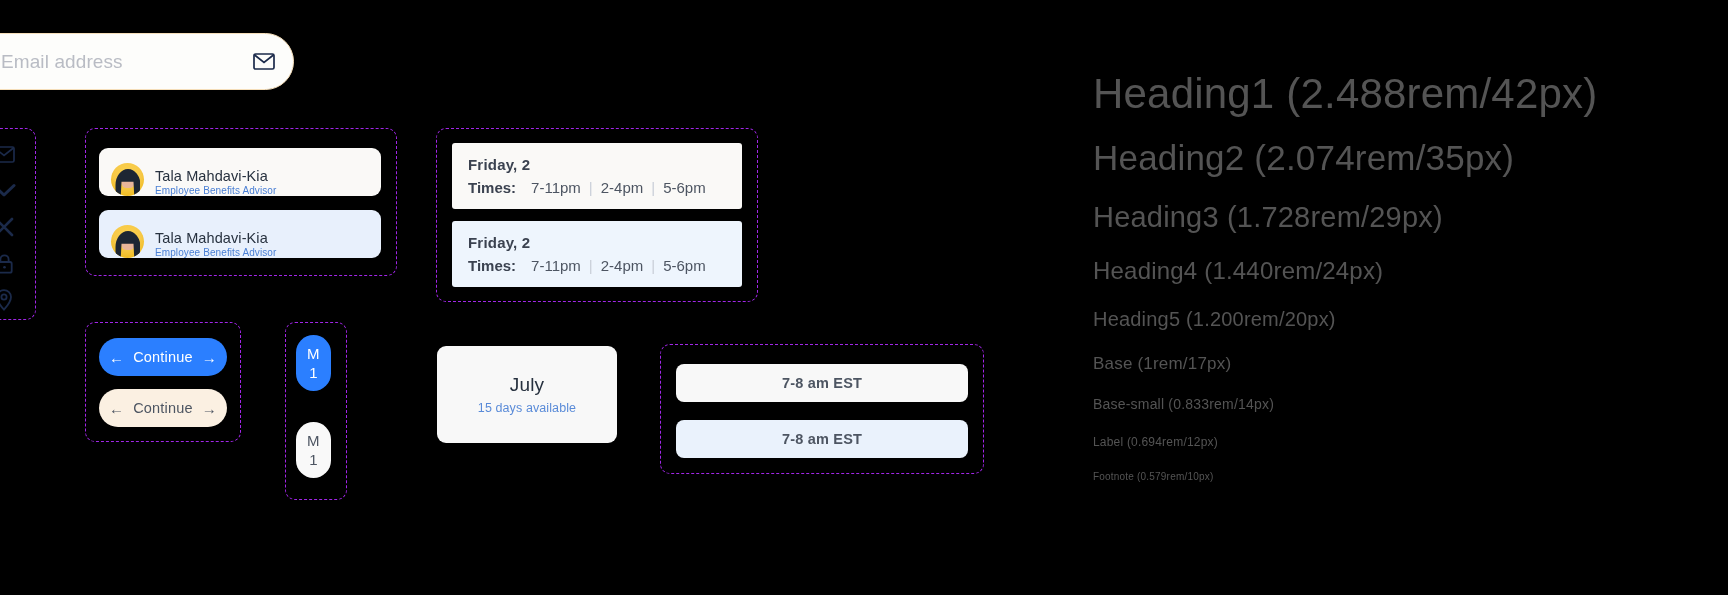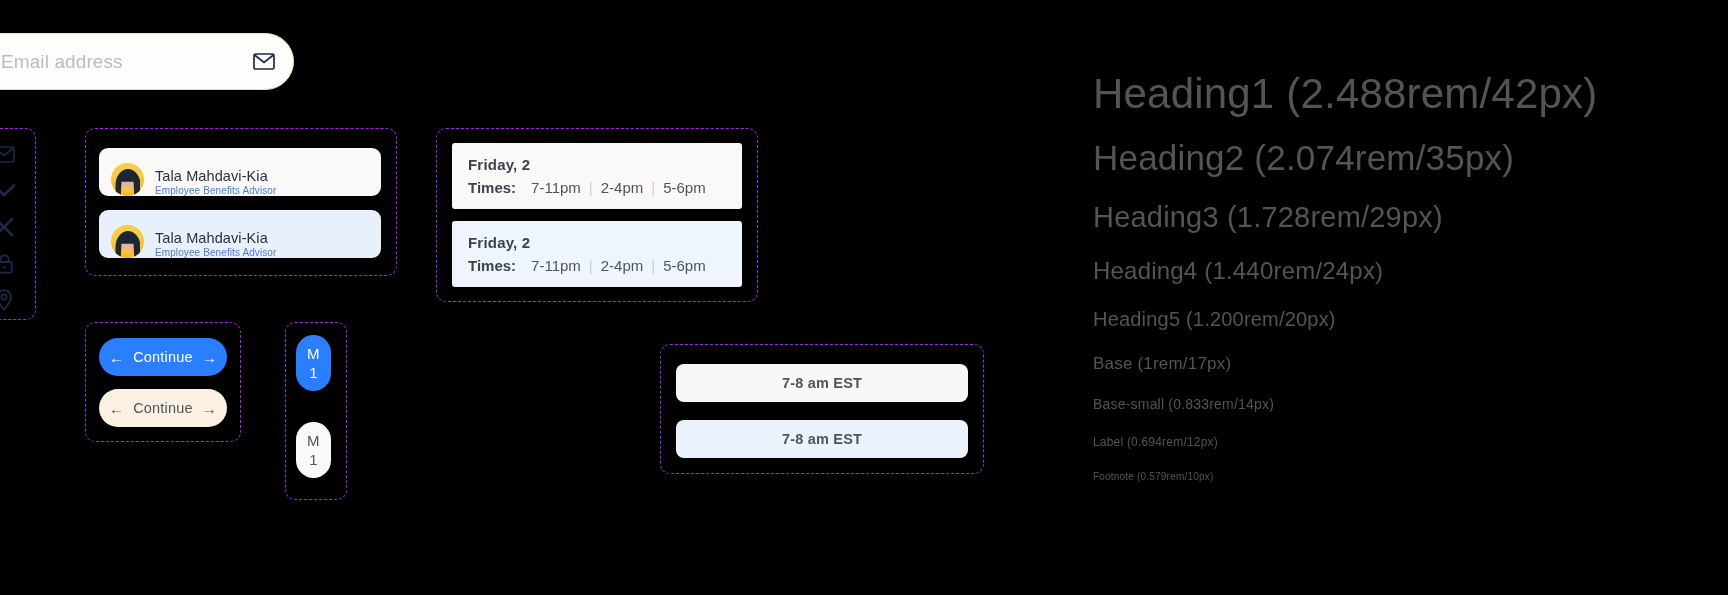--- a/index.html
+++ b/index.html
@@ -337,20 +337,24 @@
 
   <div class="day-chip sel">
     <span>M</span>
     <span>1</span>
   </div>
   <div class="day-chip unsel">
     <span>M</span>
     <span>1</span>
   </div>
 
+  <div class="month-card">
+    <span class="month-name">July</span>
+    <span class="month-sub">15 days available</span>
+  </div>
 
   <div class="anno" style="left:660px; top:344px; width:324px; height:130px;"></div>
 
   <div class="slot v1">
     <span>7-8 am EST</span>
   </div>
   <div class="slot v2">
     <span>7-8 am EST</span>
   </div>
 

